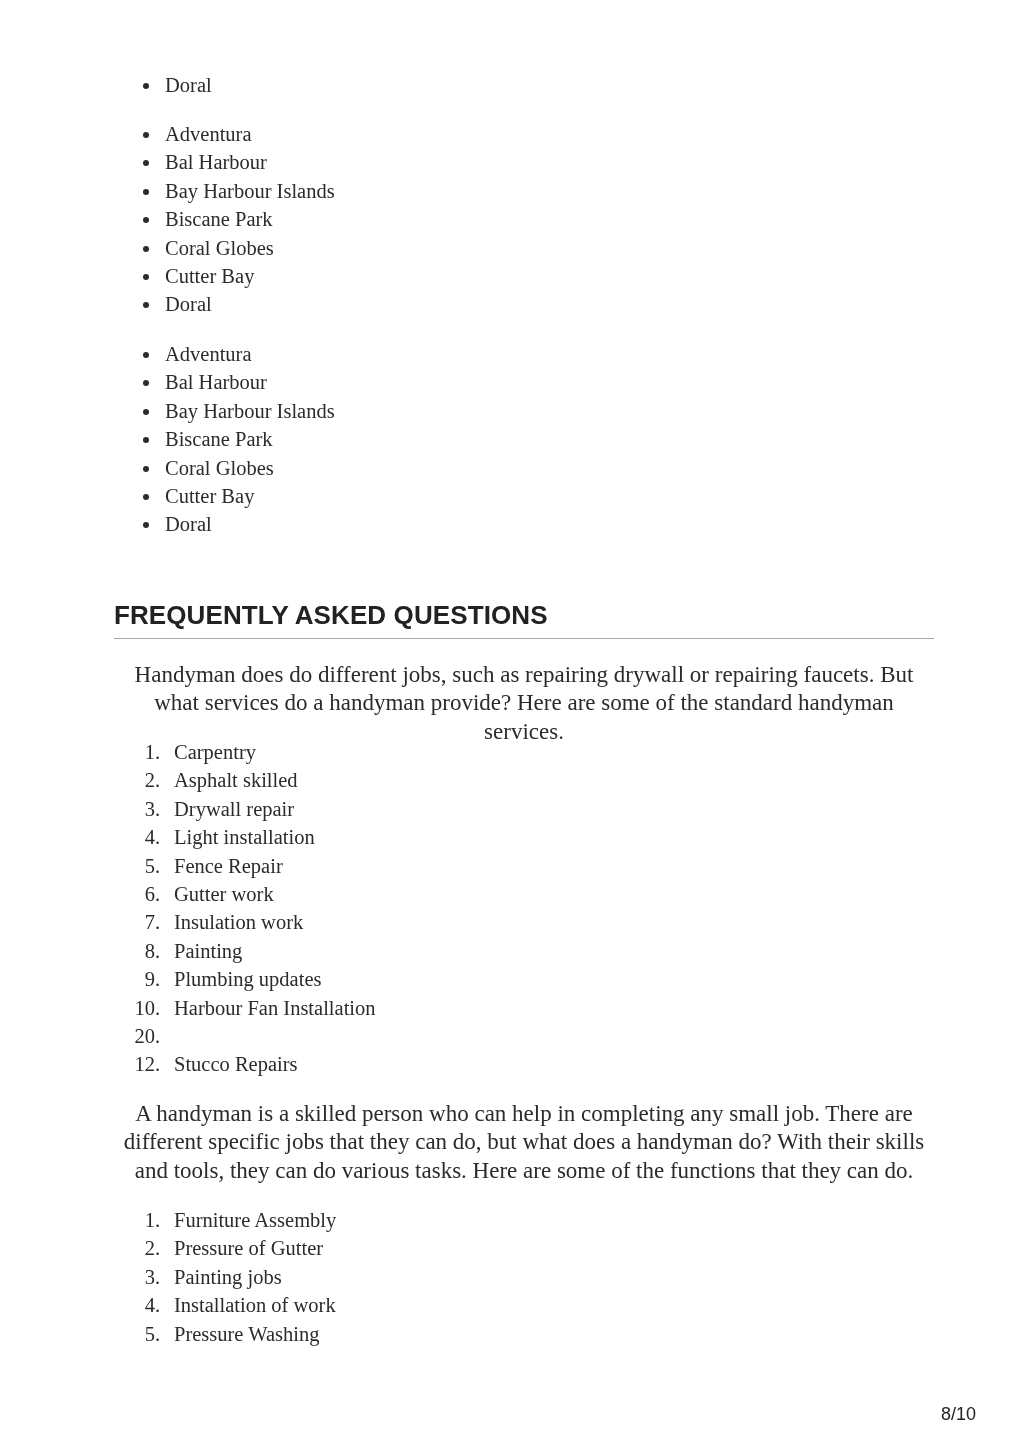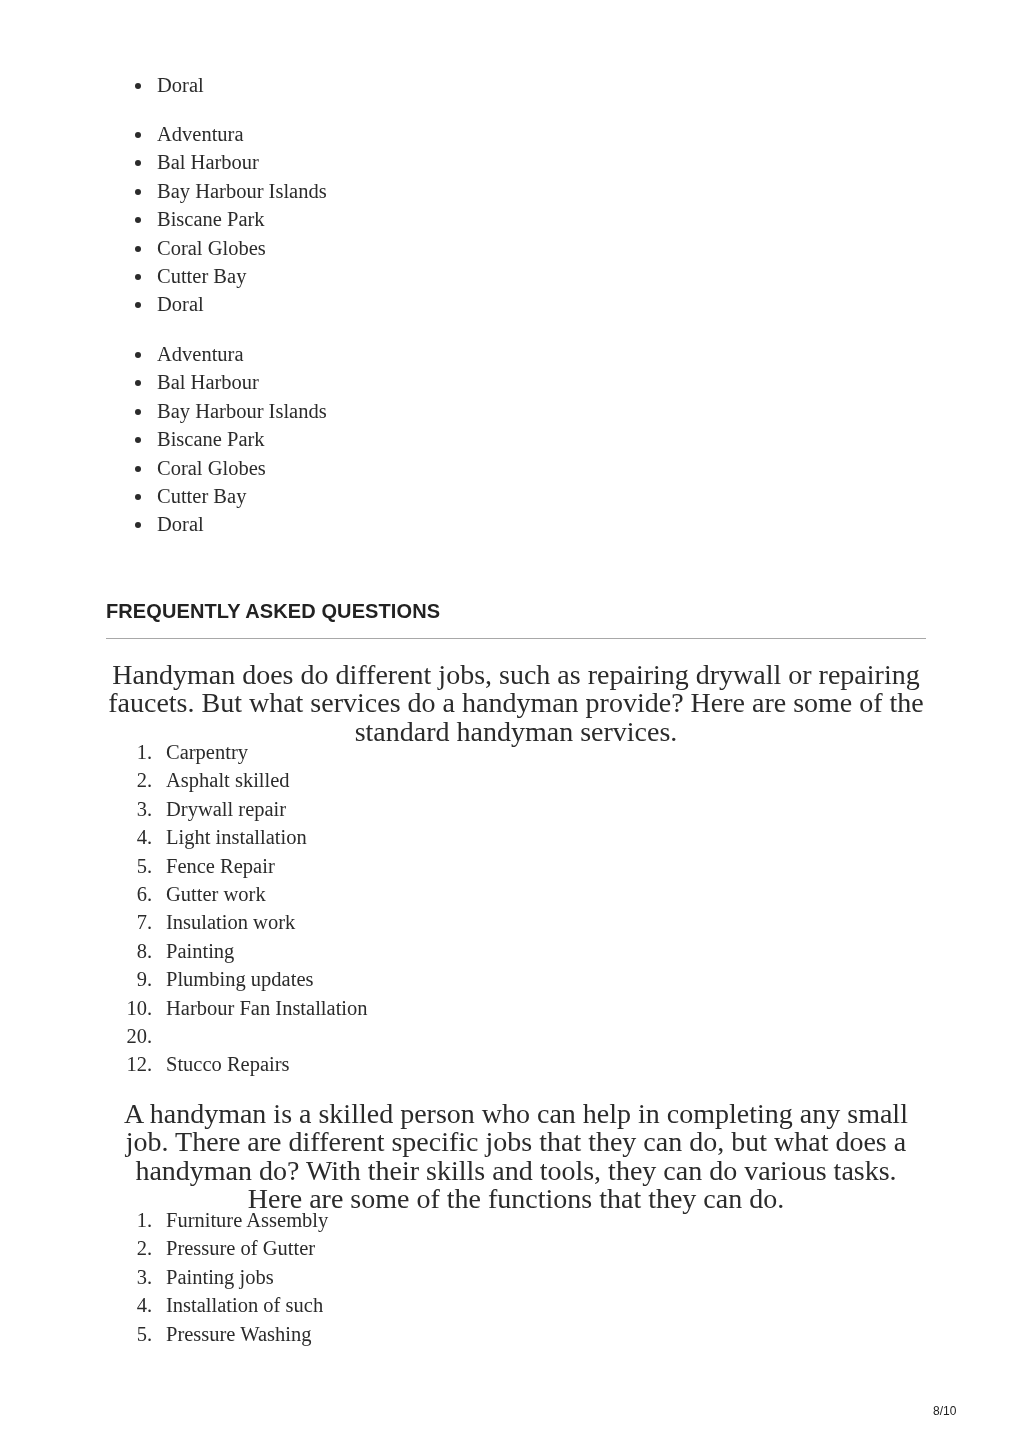--- a/index.html
+++ b/index.html
@@ -1,43 +1,43 @@
 <!DOCTYPE html>
 <html><head>
 <meta charset="utf-8">
 <style>
   html, body { margin: 0; padding: 0; background: #ffffff; }
   body { width: 1024px; height: 1449px; position: relative; overflow: hidden;
          font-family: "DejaVu Serif", "Liberation Serif", serif; color: #2b2b2b; }
-  .page { position: absolute; left: 4px; top: 0; width: 1008px; height: 1449px; }
+  .page { position: absolute; left: 12px; top: 0; width: 1008px; height: 1449px; }
   ul.bullets { list-style: none; margin: 0; padding: 0; position: absolute; left: 128px; }
   ul.bullets li { position: relative; height: 28.4px; line-height: 28.4px; font-size: 19px;
                   padding-left: 25px; font-family: "Liberation Serif", "DejaVu Serif", serif; font-size: 20.5px; }
   ul.bullets li .dot { position: absolute; left: 3px; top: 12px; width: 6px; height: 6px; border-radius: 50%; background: #2b2b2b; }
   #list1 { top: 71px; }
   #list2 { top: 120px; }
   #list3 { top: 340px; }
   .faq-heading { position: absolute; left: 102px; top: 600px; width: 820px;
                  font-family: "Liberation Sans", "DejaVu Sans", sans-serif; font-weight: bold;
-                 font-size: 20px; color: #222; letter-spacing: 0.1px; }
+                 font-size: 26px; color: #222; letter-spacing: 0.1px; }
   .faq-rule { position: absolute; left: 102px; top: 638px; width: 820px; height: 0;
               border-top: 1.5px solid #a8a8a8; }
   .para { position: absolute; left: 102px; width: 820px; text-align: center;
-          font-family: "Liberation Serif", "DejaVu Serif", serif; font-size: 28px; line-height: 28.4px; color: #2b2b2b; }
+          font-family: "Liberation Serif", "DejaVu Serif", serif; font-size: 23px; line-height: 28.4px; color: #2b2b2b; }
   #para1 { top: 661px; }
   #para2 { top: 1100px; }
   ol.numbered { list-style: none; margin: 0; padding: 0; position: absolute; left: 102px; width: 870px; }
   ol.numbered li { position: relative; height: 28.4px; line-height: 28.4px;
                    font-family: "Liberation Serif", "DejaVu Serif", serif; font-size: 20.5px; }
   ol.numbered li .num { position: absolute; left: 0; width: 46px; text-align: right; }
   ol.numbered li .txt { position: absolute; left: 60px; width: 752px; }
   #services { top: 738px; }
   #functions { top: 1206px; }
   .page-num { position: absolute; left: 929px; top: 1404px;
-              font-family: "Liberation Sans", "DejaVu Sans", sans-serif; font-size: 12px; color: #222; }
+              font-family: "Liberation Sans", "DejaVu Sans", sans-serif; font-size: 18px; color: #222; }
 </style>
 </head>
 <body>
 
 <div class="page">
   <ul class="bullets" id="list1">
       <li><span class="dot"></span><span>Doral</span></li>
     </ul>
   <ul class="bullets" id="list2">
       <li><span class="dot"></span><span>Adventura</span></li>
@@ -121,21 +121,21 @@
       <li>
         <span class="num">2.</span>
         <span class="txt">Pressure of Gutter</span>
       </li>
       <li>
         <span class="num">3.</span>
         <span class="txt">Painting jobs</span>
       </li>
       <li>
         <span class="num">4.</span>
-        <span class="txt">Installation of such</span>
+        <span class="txt">Installation of work</span>
       </li>
       <li>
         <span class="num">5.</span>
         <span class="txt">Pressure Washing</span>
       </li>
     </ol>
 
   <div class="page-num">8/10</div>
 </div>
 

